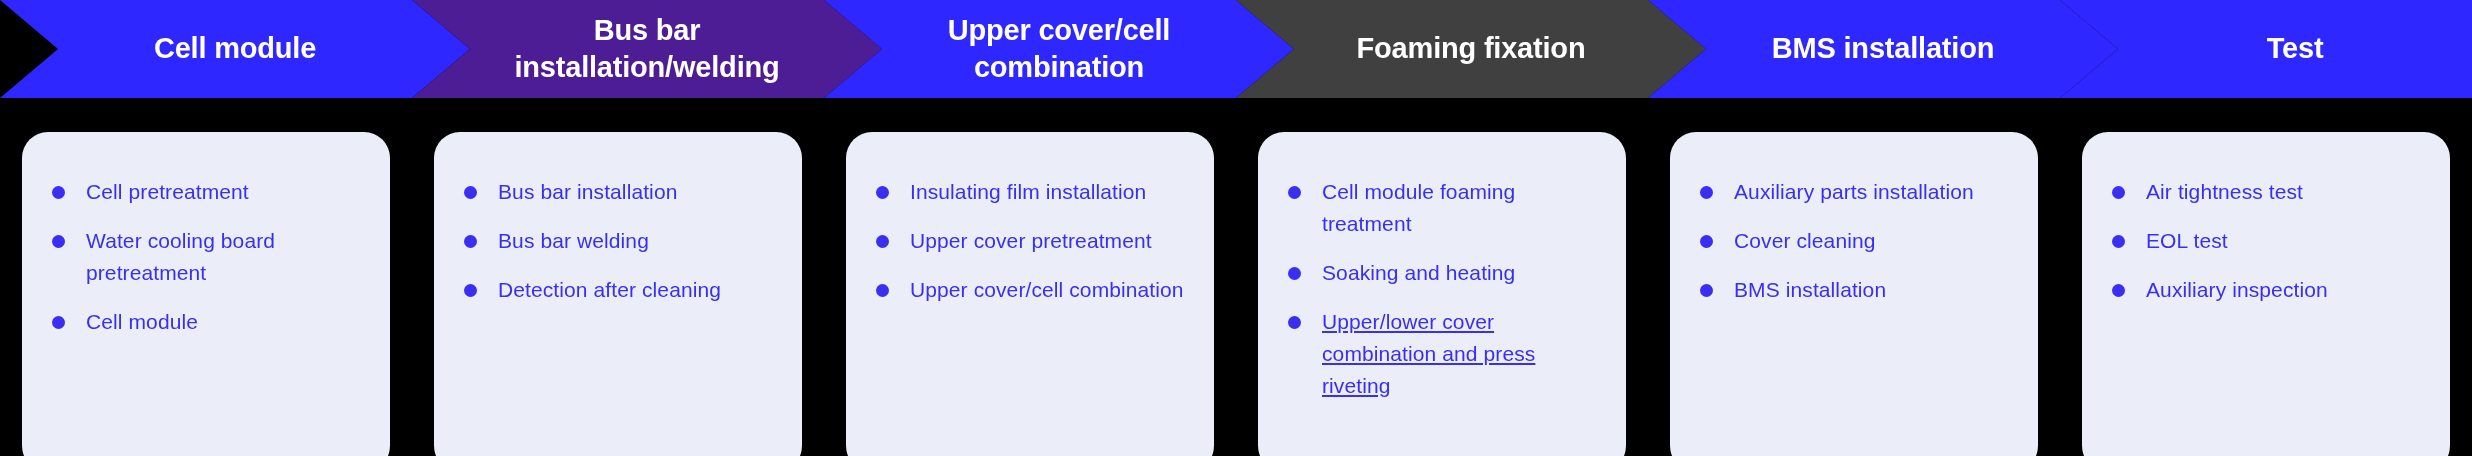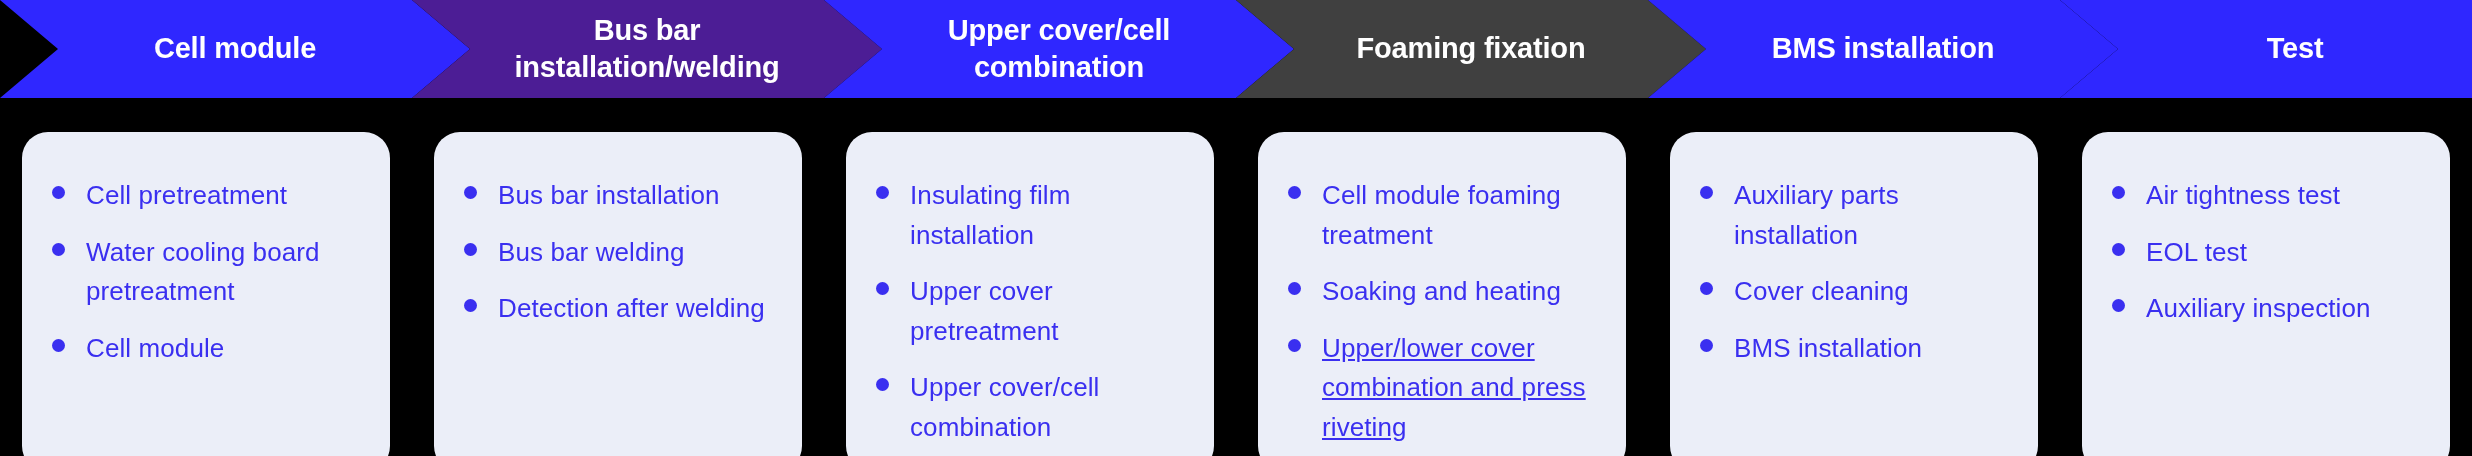--- a/index.html
+++ b/index.html
@@ -86,21 +86,21 @@
     list-style: none;
     margin: 0;
     padding: 0;
   }
 
   .bullet-item {
     position: relative;
     padding-left: 34px;
     margin-bottom: 17px;
     color: #3A2FF0;
-    font-size: 26px;
+    font-size: 21px;
     line-height: 1.52;
     letter-spacing: 0.1px;
   }
   .bullet-item:last-child { margin-bottom: 0; }
 
   .bullet-dot {
     position: absolute;
     left: 0;
     top: 10px;
     width: 13px;
@@ -126,21 +126,21 @@
       </div>
     </div>
     <div class="stage">
       <div class="chevron" style="background: #4c1d95;">
         <div class="chevron-title" style="color: rgb(255, 255, 255);">Bus bar installation/welding</div>
       </div>
       <div class="card" style="background: rgb(235, 238, 248);">
         <ul class="bullet-list">
           <li class="bullet-item" style="color: rgb(58, 47, 240);"><span class="bullet-dot" style="background: rgb(58, 47, 240);"></span><span>Bus bar installation</span></li>
           <li class="bullet-item" style="color: rgb(58, 47, 240);"><span class="bullet-dot" style="background: rgb(58, 47, 240);"></span><span>Bus bar welding</span></li>
-          <li class="bullet-item" style="color: rgb(58, 47, 240);"><span class="bullet-dot" style="background: rgb(58, 47, 240);"></span><span>Detection after welding</span></li>
+          <li class="bullet-item" style="color: rgb(58, 47, 240);"><span class="bullet-dot" style="background: rgb(58, 47, 240);"></span><span>Detection after cleaning</span></li>
         </ul>
       </div>
     </div>
     <div class="stage">
       <div class="chevron" style="background: rgb(47, 39, 255);">
         <div class="chevron-title" style="color: rgb(255, 255, 255);">Upper cover/cell combination</div>
       </div>
       <div class="card" style="background: rgb(235, 238, 248);">
         <ul class="bullet-list">
           <li class="bullet-item" style="color: rgb(58, 47, 240);"><span class="bullet-dot" style="background: rgb(58, 47, 240);"></span><span>Insulating film installation</span></li>

